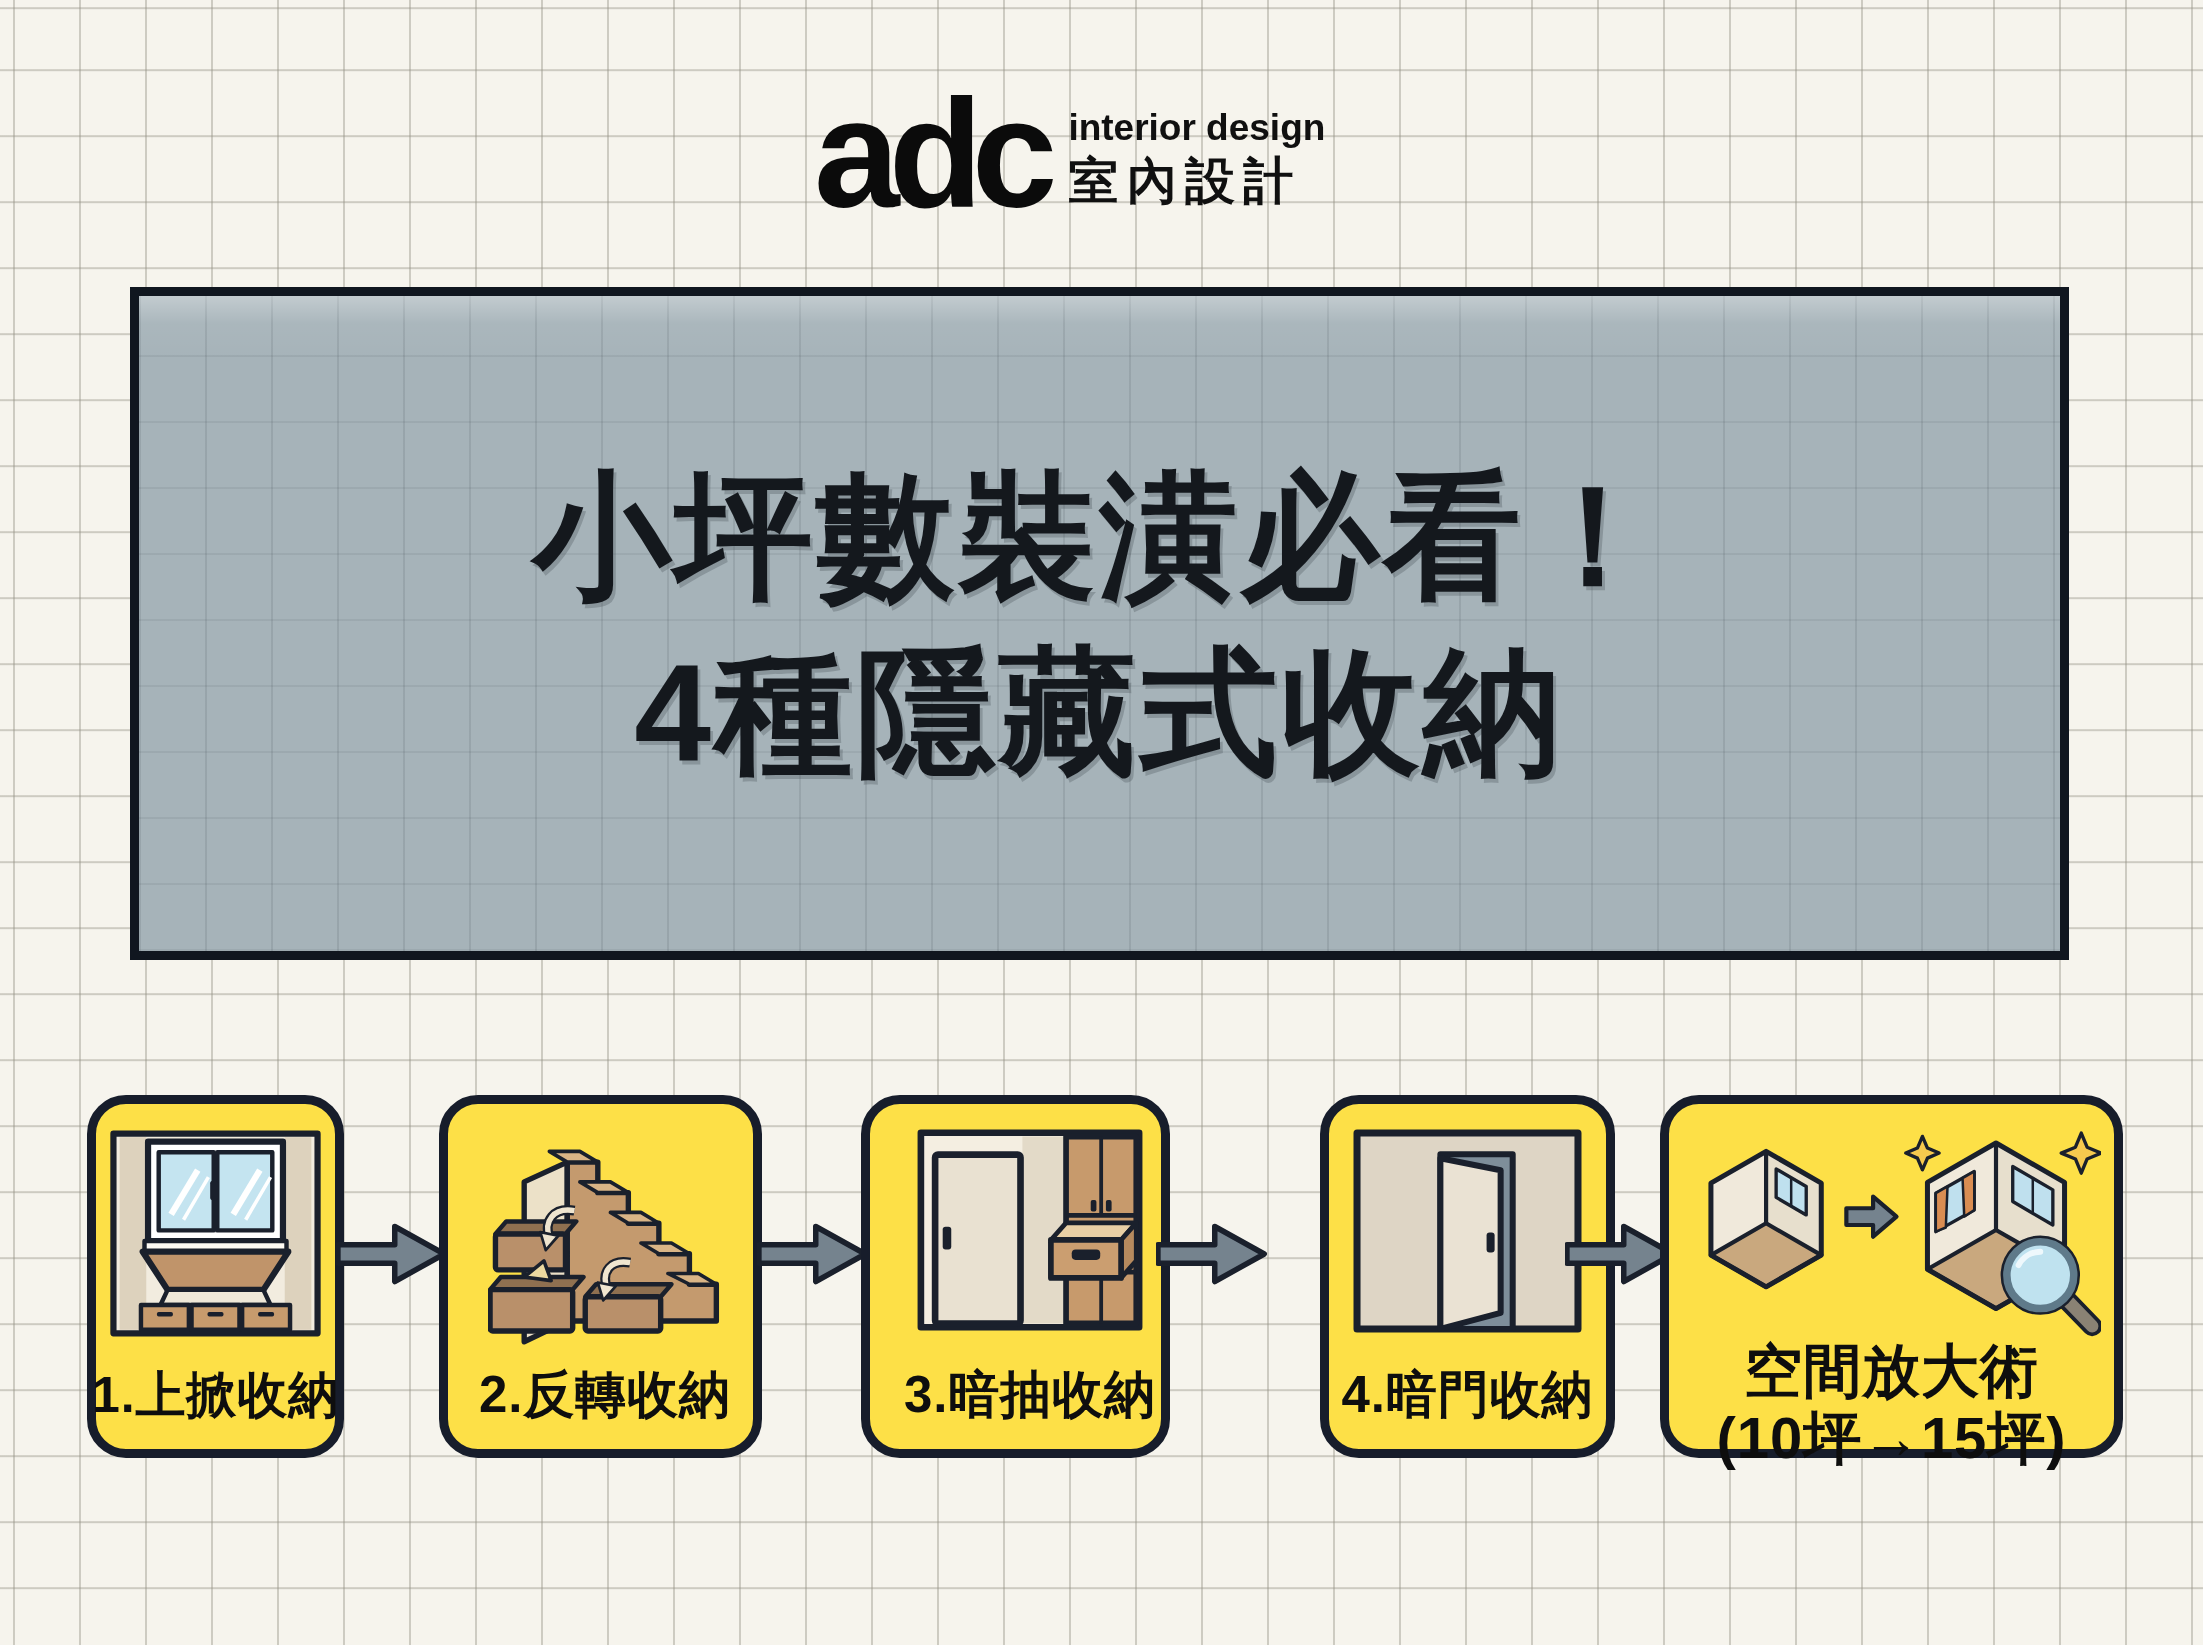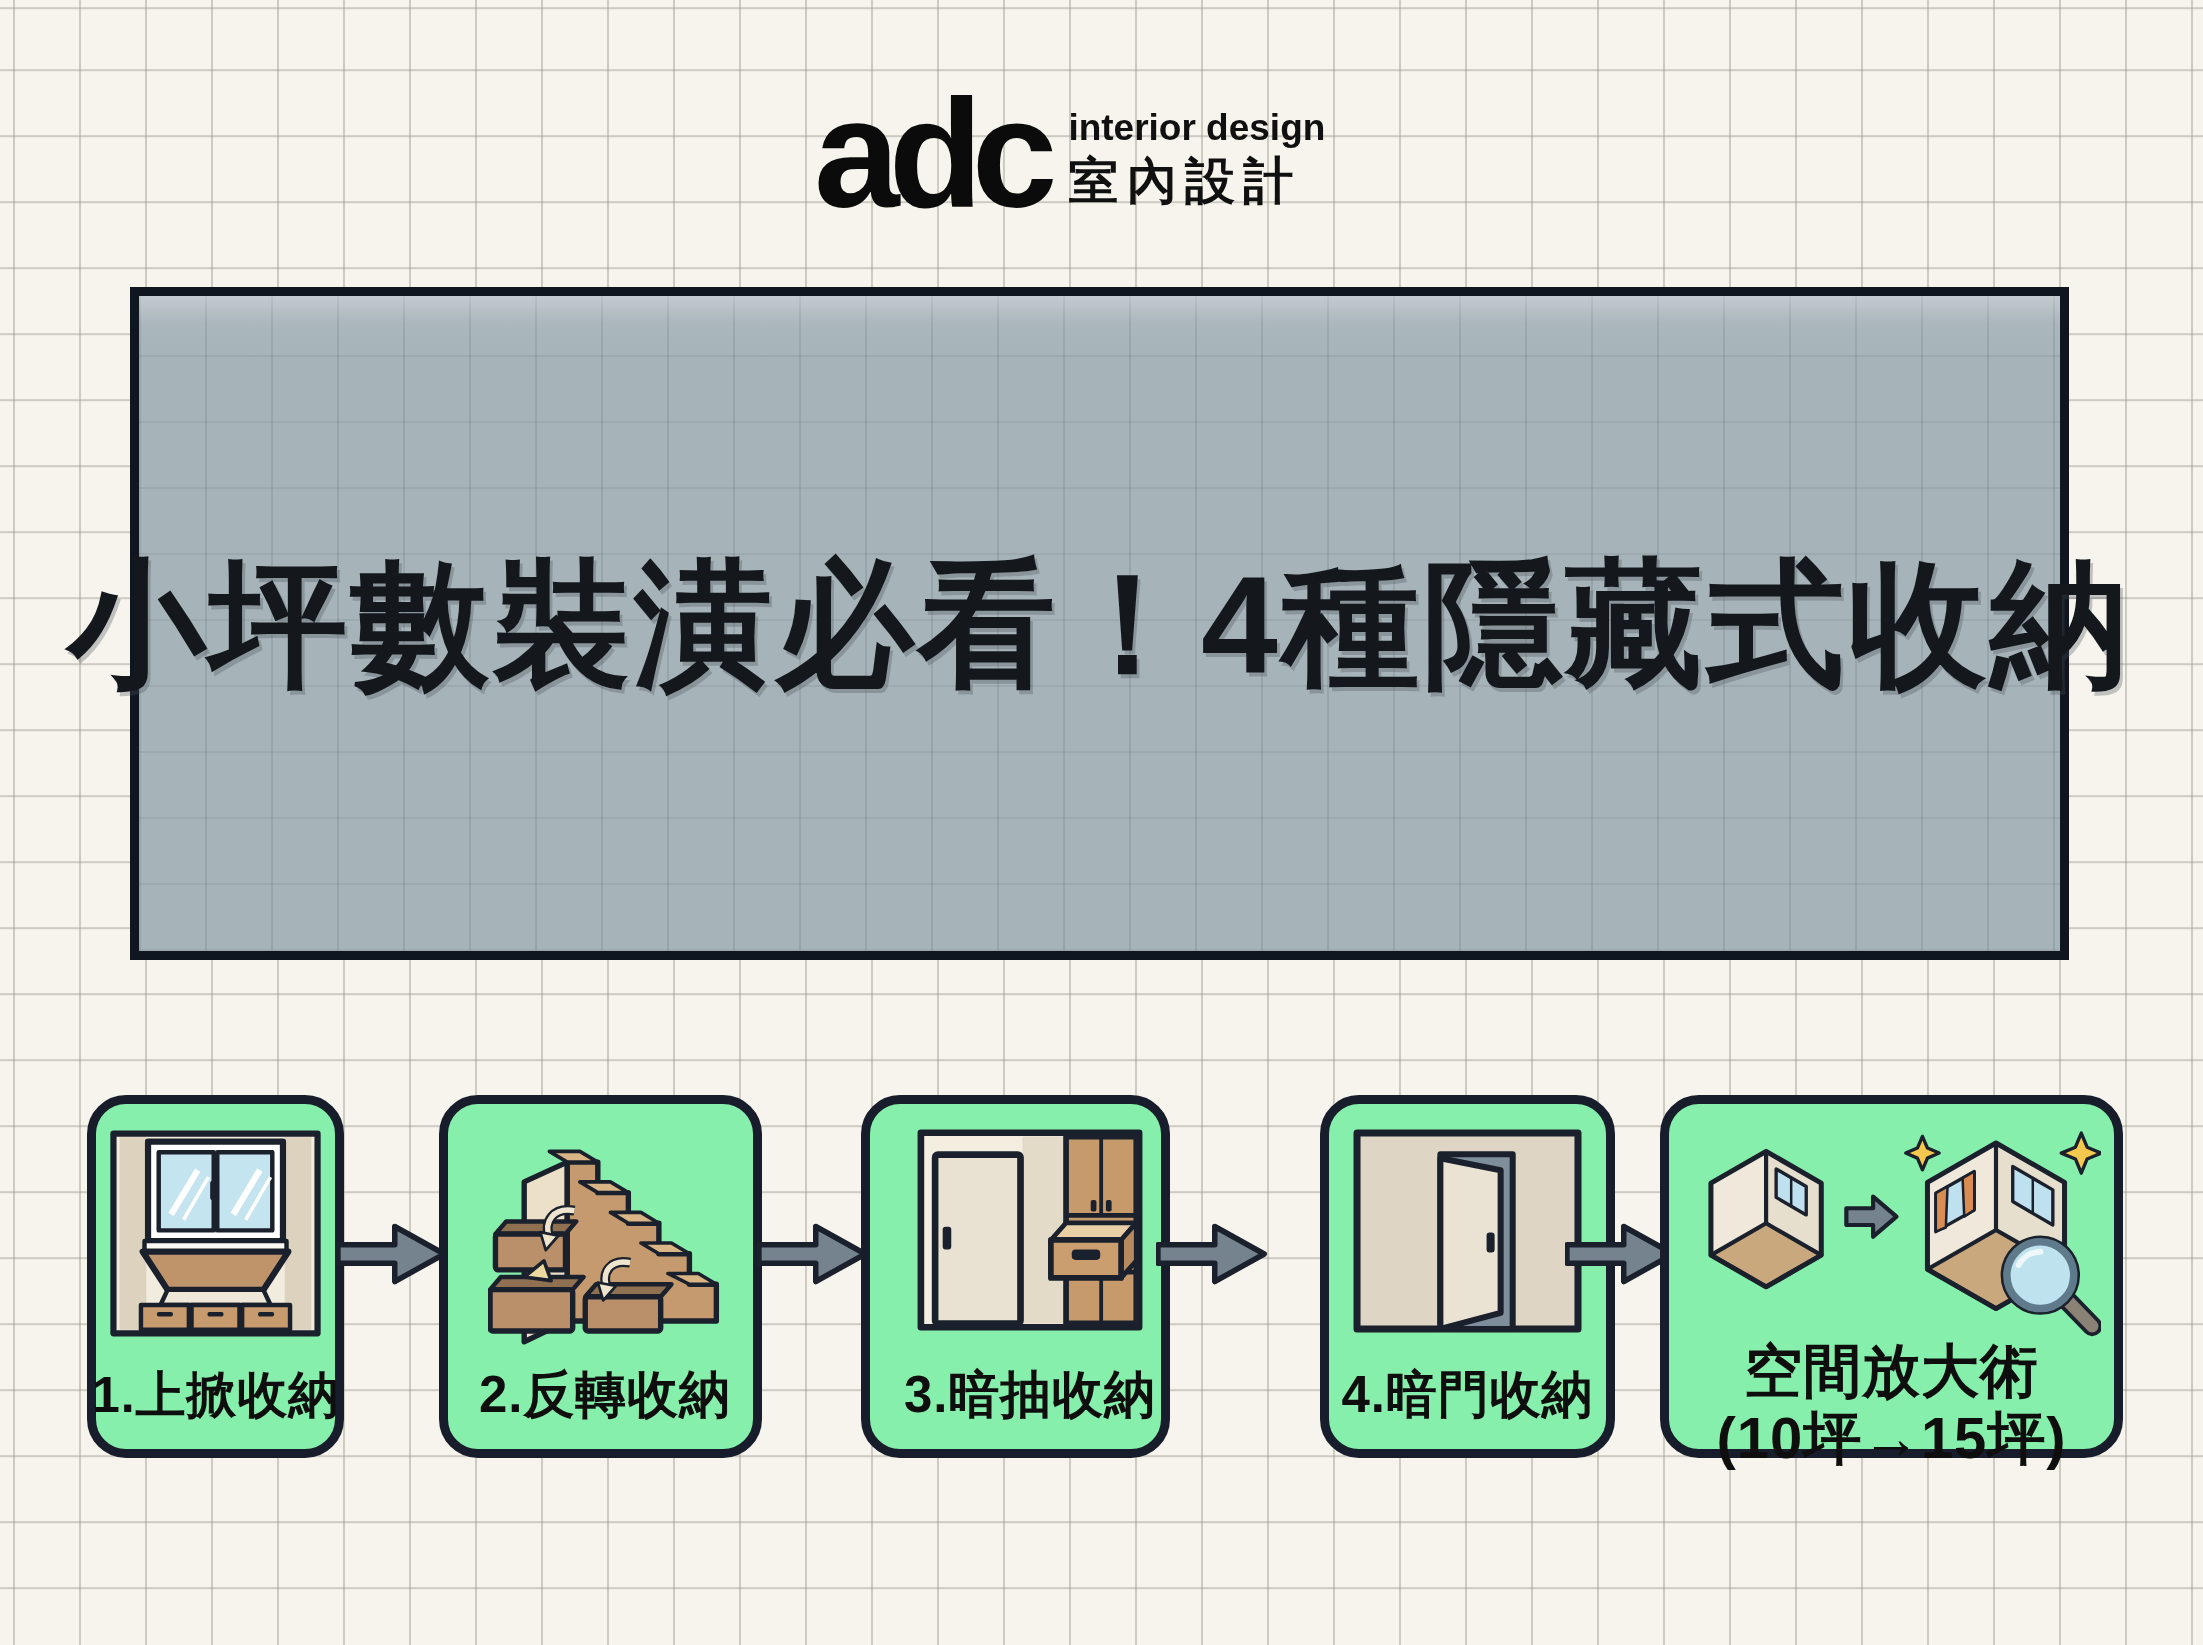--- a/index.html
+++ b/index.html
@@ -20,31 +20,31 @@
   .tag-zh{font-size:50px;font-weight:800;color:#101010;letter-spacing:8.3px;margin-top:7.3px;line-height:1.05;}
   
   .banner{
     position:absolute;left:130px;top:287px;width:1939px;height:673px;
     box-sizing:border-box;border:9.2px solid #10161f;
     background-color:#a6b3b9;
     background-image:
       linear-gradient(180deg, rgba(255,255,255,0.32), rgba(255,255,255,0.05) 27.5px, rgba(255,255,255,0) 64px),
       repeating-linear-gradient(90deg, rgba(55,65,72,0.13) 0 1.8px, transparent 1.8px 66px),
       repeating-linear-gradient(0deg, rgba(55,65,72,0.09) 0 1.8px, transparent 1.8px 66px);
-    display:flex;flex-direction:row;justify-content:center;align-items:center;
+    display:flex;flex-direction:column;justify-content:center;align-items:center;
   }
   .banner-line{
     font-size:138px;line-height:176px;font-weight:900;color:#14181d;
     letter-spacing:3.7px;white-space:nowrap;
     text-shadow:2.8px 3.7px 0 rgba(70,80,86,0.30);
   }
   
   .step{
     position:absolute;top:1095px;height:363px;box-sizing:border-box;
-    border:9.2px solid #171d2b;border-radius:39px;background:#86efac;
+    border:9.2px solid #171d2b;border-radius:39px;background:#fde047;
     display:flex;flex-direction:column;align-items:center;
     padding:24px 7.3px 26px 7.3px;
   }
   .step .iconwrap{flex:0 0 auto;display:flex;align-items:center;justify-content:center;}
   .step-label{
     margin-top:auto;font-size:51px;font-weight:900;color:#0e0e0e;
     letter-spacing:0.9px;white-space:nowrap;line-height:1.1;
   }
   .step-label.two{margin-top:auto;text-align:center;font-size:58px;line-height:1.16;}
   .step-label.two span{display:block;}

